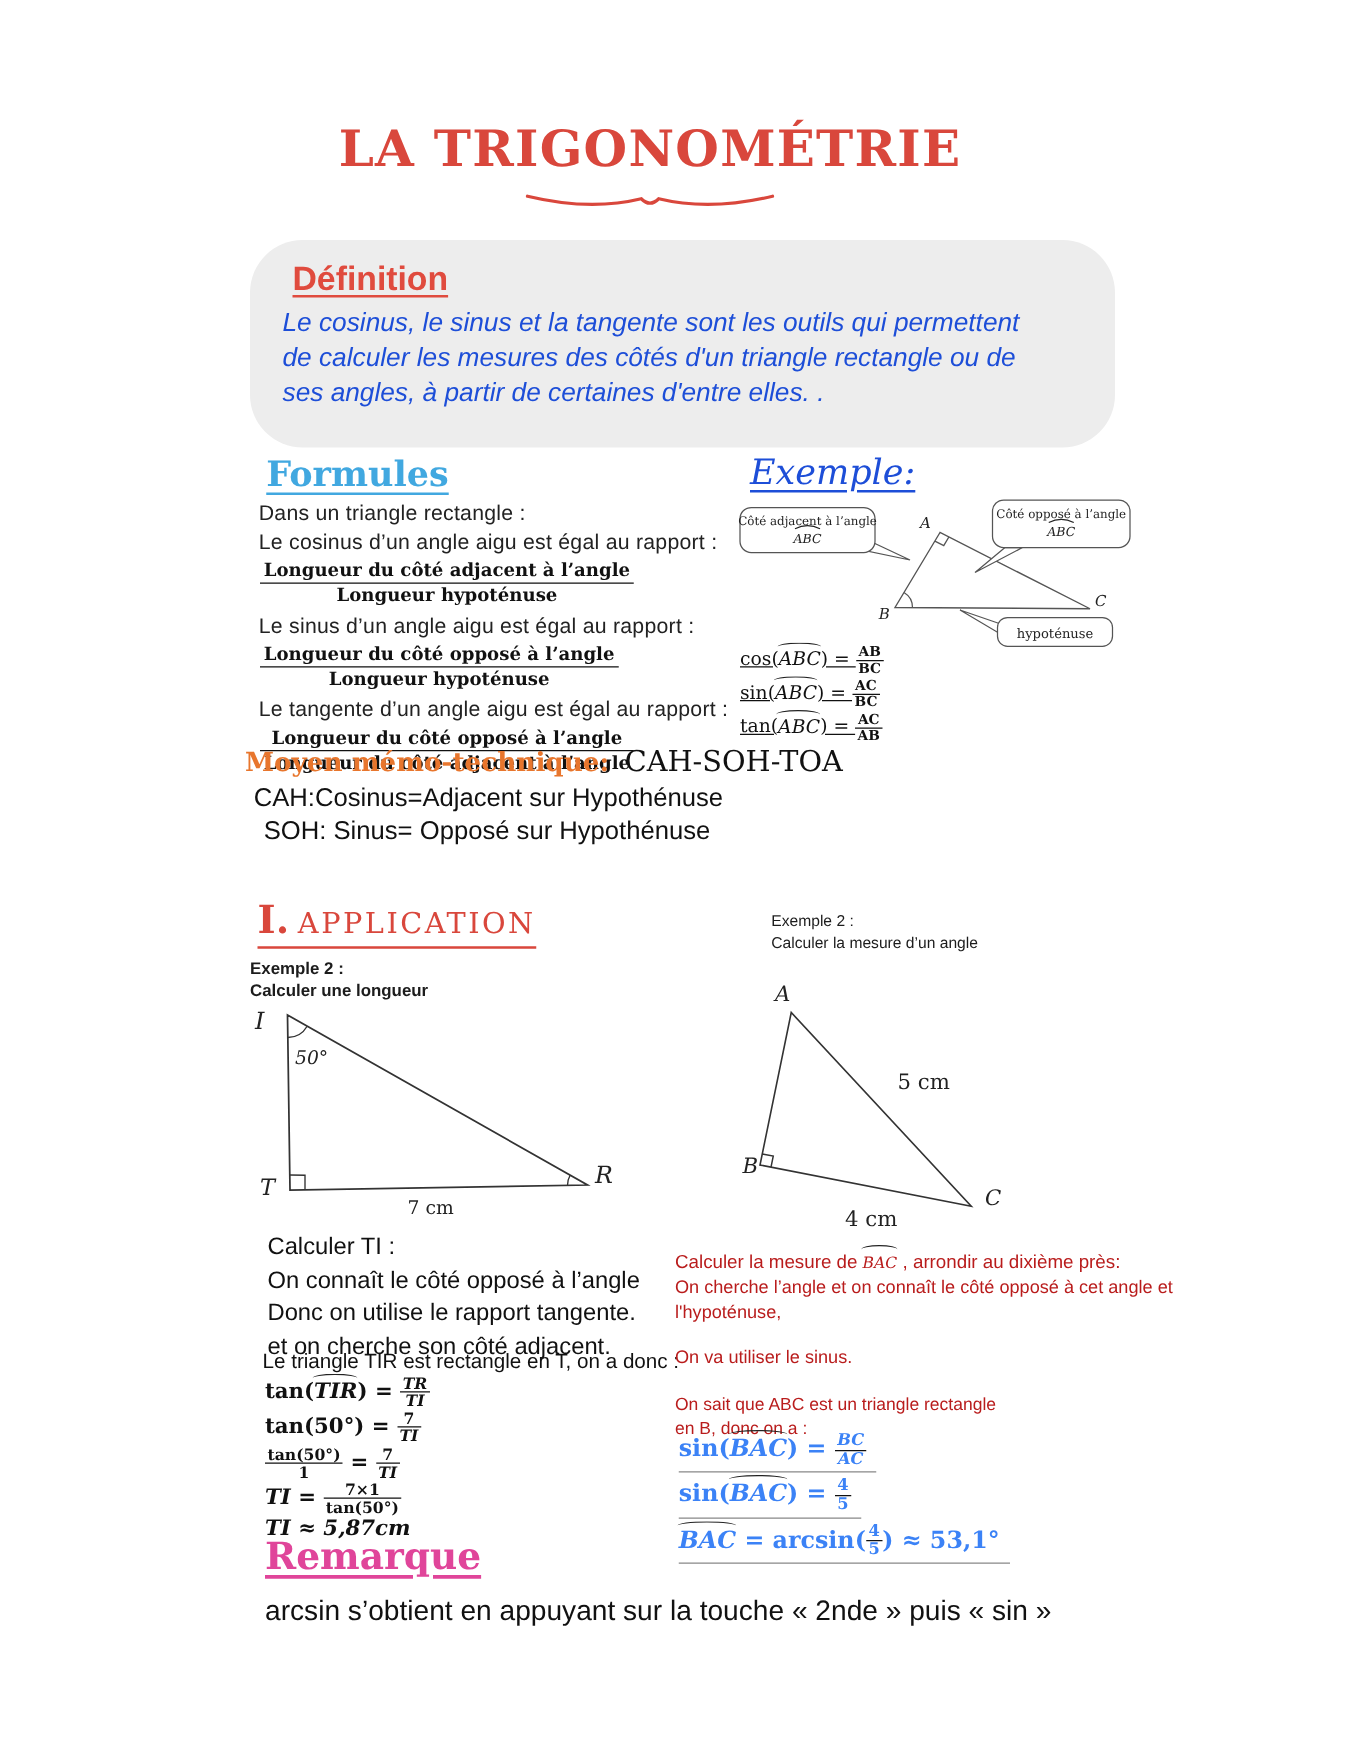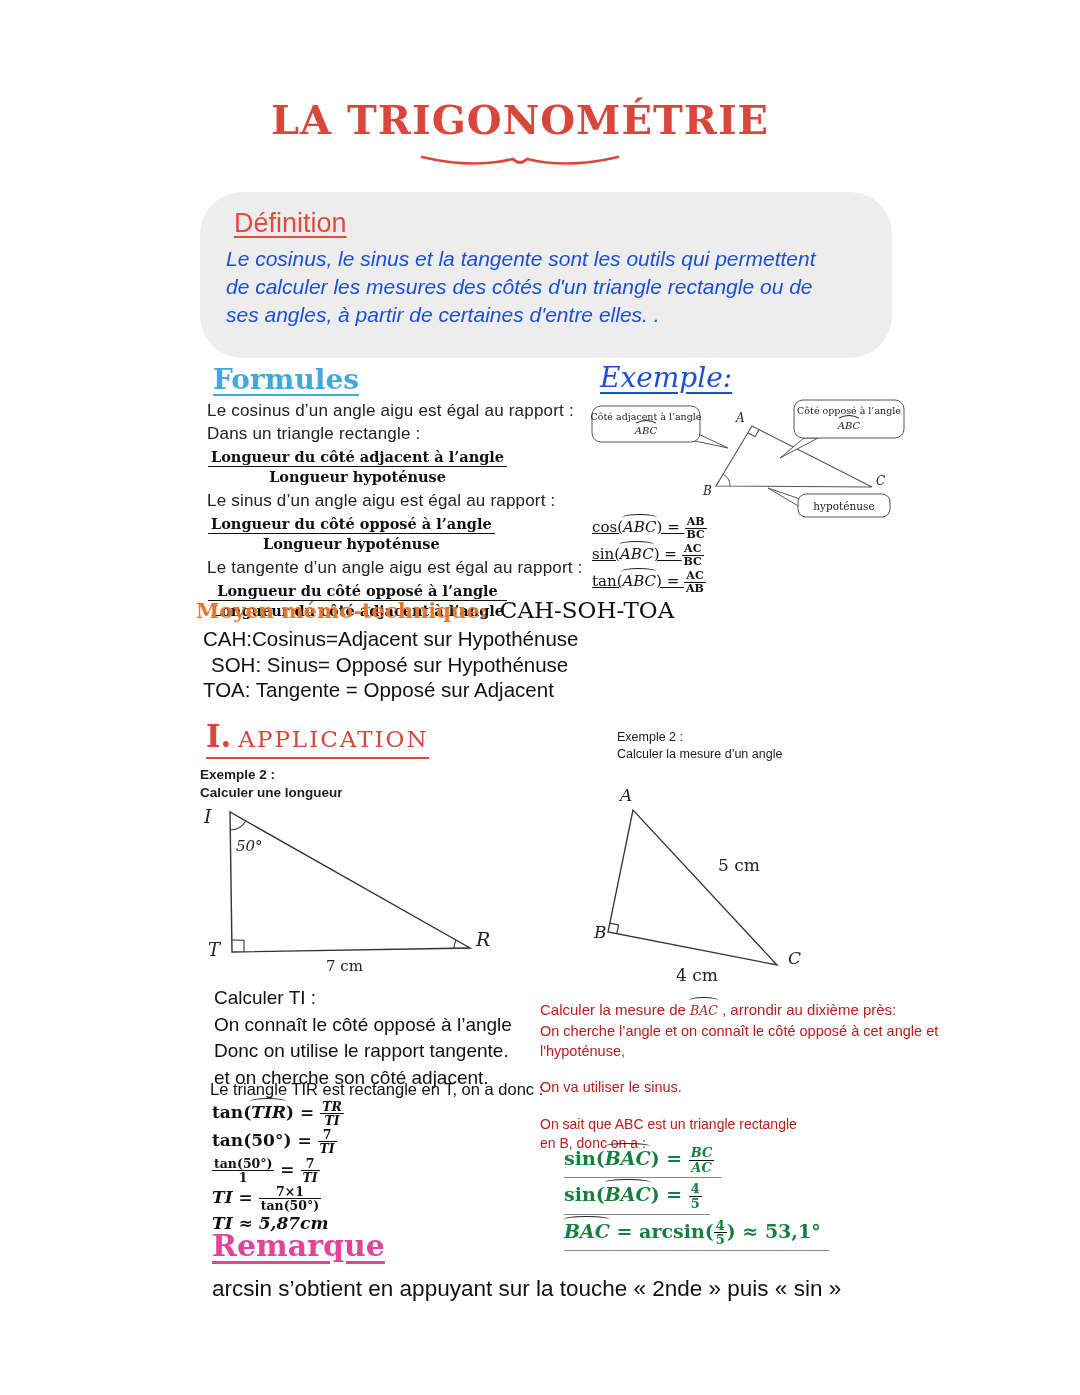--- a/index.html
+++ b/index.html
@@ -10,21 +10,21 @@
   
   .title{left:0;top:96px;width:1040px;text-align:center;
          font-family:"DejaVu Serif",serif;font-weight:bold;font-size:40px;
          color:#d9473c;letter-spacing:1px;margin:0;}
   .squiggle{left:420px;top:150px;}
 
   
   .defbox{left:200px;top:192px;width:692px;height:166px;background:#ededed;
           border-radius:42px;}
   .defbox h2{margin:16px 0 0 34px;font-size:27px;color:#e04b3e;
-             text-decoration:underline;text-underline-offset:4px;font-weight:normal;}
+             text-decoration:underline;text-underline-offset:4px;font-weight:bold;}
   .defbox p{margin:6px 0 0 26px;font-style:italic;font-size:21px;line-height:1.34;color:#1d4ed8;}
 
   
   .h-formules{left:213px;top:363px;font-family:"DejaVu Serif",serif;font-weight:bold;
               font-size:28px;color:#41a8e0;text-decoration:underline;text-underline-offset:5px;}
   .h-exemple{left:600px;top:361px;font-family:"DejaVu Serif",serif;font-style:italic;
              font-size:28px;color:#1d4ed8;text-decoration:underline;text-underline-offset:5px;}
 
   
   .formules-body{left:205px;top:401px;width:440px;}
@@ -76,22 +76,22 @@
   .tan-eqs .fr{font-size:12.5px;}
   .tan-eqs .eq-row{margin-bottom:1px;}
   .var{font-style:italic;}
 
   
   .calc-bac{left:540px;top:1000px;width:440px;font-size:14.5px;line-height:20px;color:#b91c1c;}
   .calc-bac .first{font-size:15px;}
   .calc-bac .hat{font-family:"DejaVu Serif",serif;font-size:12.5px;}
   .method-line{margin-top:16px;}
   .setup-lines{margin-top:18px;font-size:14px;line-height:19px;}
-  .sin-eqs{left:564px;top:1146px;font-family:"DejaVu Serif",serif;font-weight:bold;
-           font-size:19px;color:#15803d;}
+  .sin-eqs{left:543px;top:1146px;font-family:"DejaVu Serif",serif;font-weight:bold;
+           font-size:19px;color:#3b82f6;}
   .sin-eqs .eq-row{margin-bottom:4px;border-bottom:1.4px solid #888;
                    padding-bottom:3px;width:fit-content;padding-right:8px;}
   .sin-eqs .fr{font-size:13px;}
 
   
   .h-remarque{left:212px;top:1228px;font-family:"DejaVu Serif",serif;font-weight:bold;
               font-size:30px;color:#e0459a;text-decoration:underline;text-underline-offset:5px;}
   .remarque-body{left:212px;top:1276px;font-size:22.5px;color:#111;}
 </style>
 </head>
@@ -106,22 +106,22 @@
   <h2>Définition</h2>
   <p><span>Le cosinus, le sinus et la tangente sont les outils qui permettent</span><br>
      <span>de calculer les mesures des côtés d'un triangle rectangle ou de</span><br>
      <span>ses angles, à partir de certaines d'entre elles. .</span></p>
 </section>
 
 <div class="abs h-formules">Formules</div>
 <div class="abs h-exemple">Exemple:</div>
 
 <div class="abs formules-body">
+  <p class="fl">Dans un triangle rectangle :</p>
   <p class="fl">Le cosinus d’un angle aigu est égal au rapport :</p>
-  <p class="fl">Dans un triangle rectangle :</p>
   <div class="bigfrac">
     <span class="n">Longueur du côté adjacent à l’angle</span>
     <span class="d">Longueur hypoténuse</span>
   </div>
   <p class="fl">Le sinus d’un angle aigu est égal au rapport :</p>
   <div class="bigfrac">
     <span class="n">Longueur du côté opposé à l’angle</span>
     <span class="d">Longueur hypoténuse</span>
   </div>
   <p class="fl">Le tangente d’un angle aigu est égal au rapport :</p>
@@ -162,21 +162,20 @@
   <div class="eq-row"><span>tan(</span><span class="hat">ABC</span><span>) = </span><span class="fr sm"><span class="n">AC</span><span class="d">AB</span></span></div>
 </div>
 
 <div class="abs memo-line">
   <span class="memo-label">Moyen mémo-technique:</span>
   <span class="memo-value">CAH-SOH-TOA</span>
 </div>
 <div class="abs memo-lines">
   <div>CAH:Cosinus=Adjacent sur Hypothénuse</div>
   <div>SOH: Sinus= Opposé sur Hypothénuse</div>
-  <div>TOA: Tangente = Opposé sur Adjacent</div>
 </div>
 
 <div class="abs h-app">
   <span class="numeral">I.</span><span class="word">APPLICATION</span>
 </div>
 <div class="abs ex1-label">
   <div>Exemple 2 :</div>
   <div>Calculer une longueur</div>
 </div>
 <div class="abs ex2-label">

